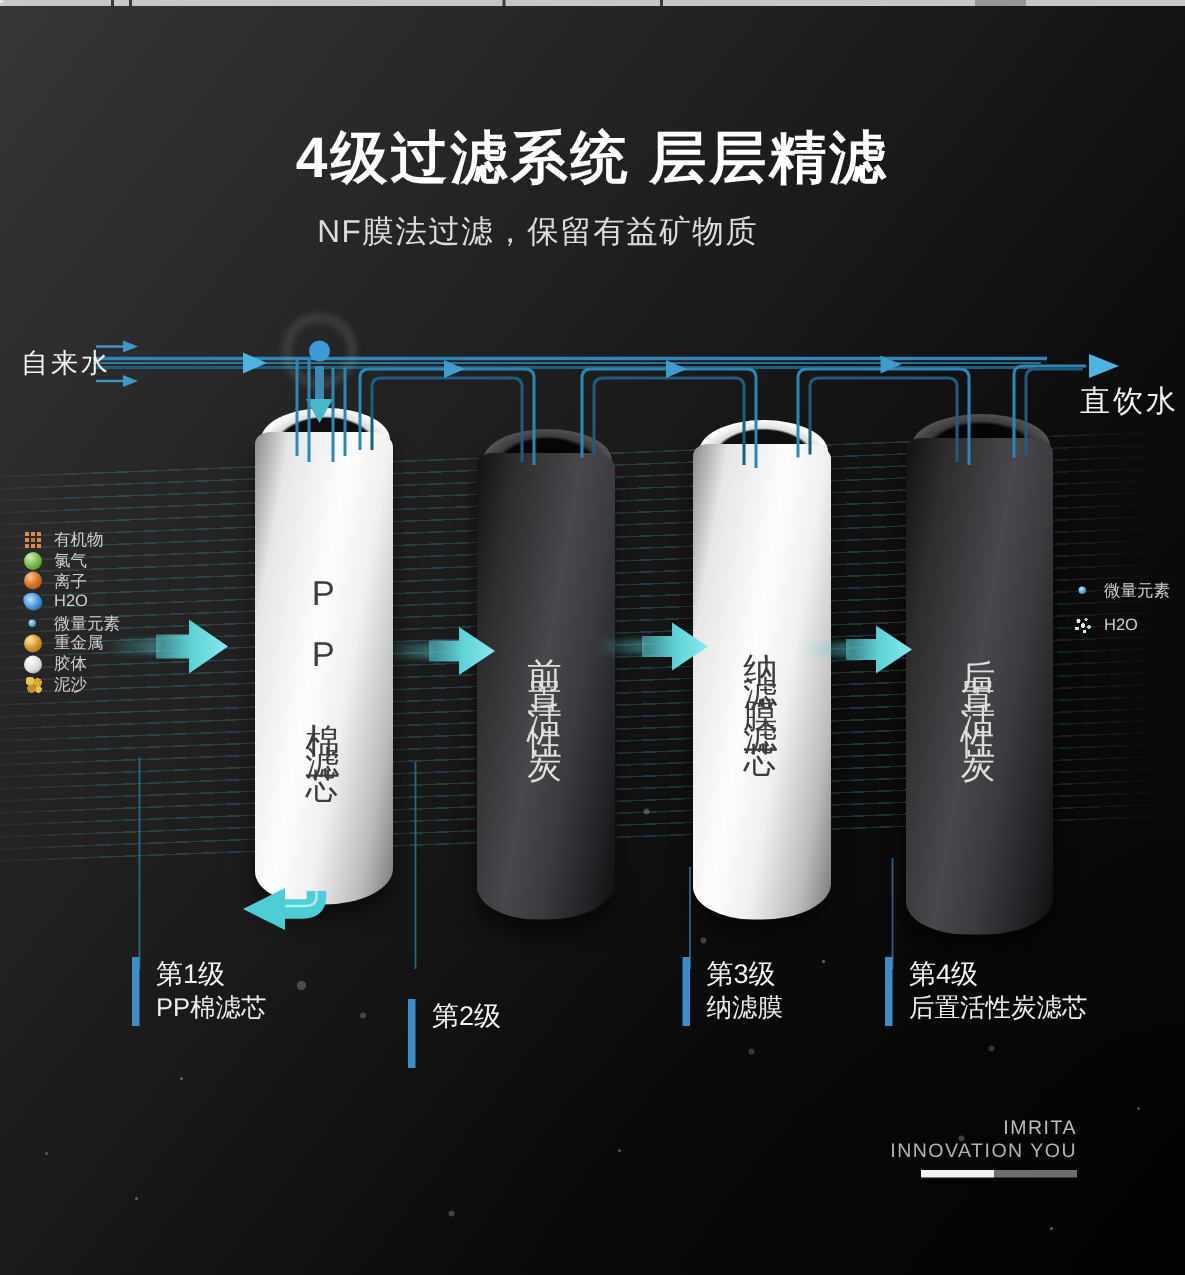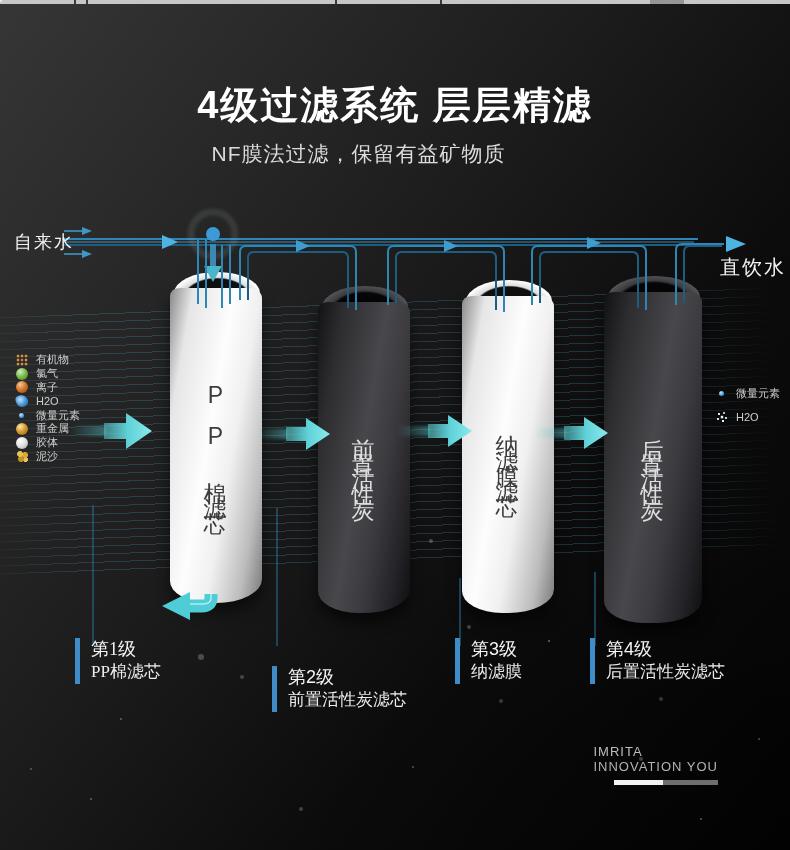--- a/index.html
+++ b/index.html
@@ -90,24 +90,24 @@
      radial-gradient(circle 1.6px at 6px 6px,#eef5f8 95%,transparent),
      radial-gradient(circle 1.2px at 10px 7px,#b8d4e2 95%,transparent),
      radial-gradient(circle 1.3px at 2px 8px,#cfe0ea 95%,transparent),
      radial-gradient(circle 1.2px at 7px 10px,#e4eef2 95%,transparent);}
 
   
   .caption{position:absolute;top:638px;display:flex;z-index:9;}
   .cap-bar{width:5px;height:46px;background:#3e8cc8;margin-right:11px;flex:0 0 5px;}
   .cap-l1{color:#f4f4f4;font-size:18px;font-weight:500;line-height:22px;}
   .cap-l2{color:#ececec;font-size:17px;font-weight:500;line-height:23px;white-space:nowrap;}
-  #cap1{left:75px;font-family:Liberation Serif, serif;} #cap2{left:272px;margin-top:28px;} #cap3{left:455px;} #cap4{left:590px;}
-
-  
-  .brand{position:absolute;right:72px;top:744px;text-align:left;z-index:9;}
+  #cap1{left:88px;} #cap2{left:272px;margin-top:28px;} #cap3{left:455px;} #cap4{left:590px;}
+
+  
+  .brand{position:absolute;right:72px;top:744px;text-align:right;z-index:9;}
   .brand .b1{color:#bdbdbd;font-size:13px;letter-spacing:1px;line-height:15px;}
   .brand .b2{color:#b3b3b3;font-size:13px;letter-spacing:1px;line-height:15px;}
   .brand .rule{margin-top:6px;width:104px;height:5px;margin-left:auto;
     background:linear-gradient(90deg,#f2f2f2 0 47%,#6e6e6e 47% 100%);}
 
   
   .particles{position:absolute;top:0;left:0;width:2px;height:2px;border-radius:50%;background:rgba(255,255,255,.8);
     box-shadow:
       388px 514px 0 2px rgba(200,210,215,.35), 430px 540px 0 1px rgba(200,210,215,.3),
       200px 656px 0 2px rgba(190,200,205,.3), 241px 676px 0 1px rgba(190,200,205,.28),
@@ -310,21 +310,20 @@
     <div class="cap-bar"></div>
     <div>
       <div class="cap-l1">第1级</div>
       <div class="cap-l2">PP棉滤芯</div>
     </div>
   </div>
   <div class="caption" id="cap2">
     <div class="cap-bar"></div>
     <div>
       <div class="cap-l1">第2级</div>
-      <div class="cap-l2">前置活性炭滤芯</div>
     </div>
   </div>
   <div class="caption" id="cap3">
     <div class="cap-bar"></div>
     <div>
       <div class="cap-l1">第3级</div>
       <div class="cap-l2">纳滤膜</div>
     </div>
   </div>
   <div class="caption" id="cap4">

